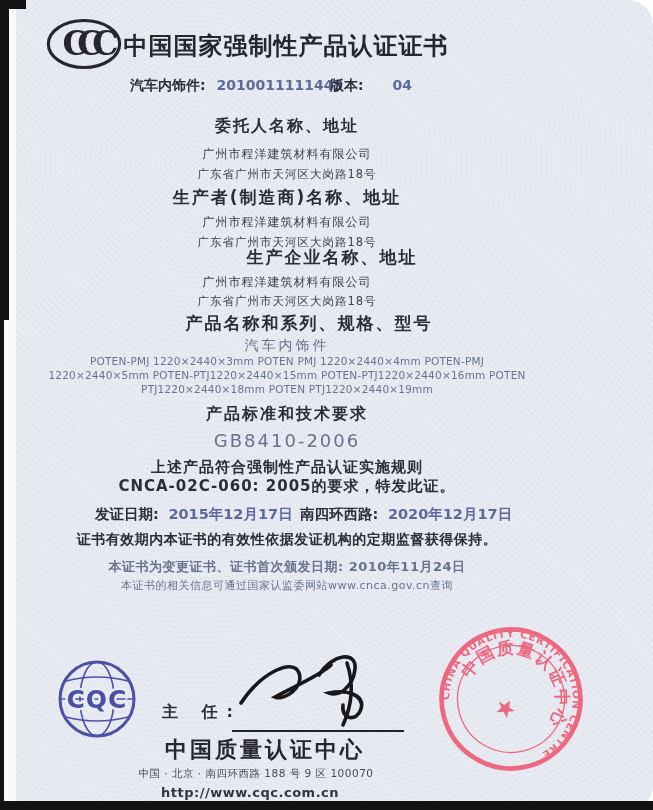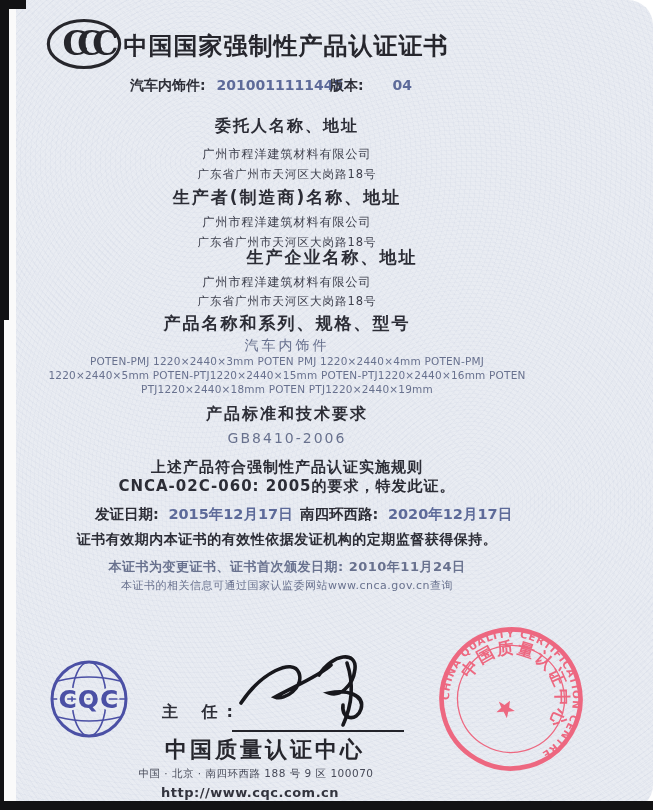--- a/index.html
+++ b/index.html
@@ -66,46 +66,46 @@
   <div class="abs c addr mid" style="top:167px;">广东省广州市天河区大岗路18号</div>
 
   <div class="abs c heading bigheading" style="top:186px;">生产者(制造商)名称、地址</div>
   <div class="abs c company mid" style="top:214px;">广州市程洋建筑材料有限公司</div>
   <div class="abs c addr mid" style="top:235px;">广东省广州市天河区大岗路18号</div>
 
   <div class="abs c heading bigheading" style="top:246px;padding-left:45px;">生产企业名称、地址</div>
   <div class="abs c company mid" style="top:274px;">广州市程洋建筑材料有限公司</div>
   <div class="abs c addr mid" style="top:294px;">广东省广州市天河区大岗路18号</div>
 
-  <div class="abs c heading bigheading" style="top:312px;">产品名称和系列、规格、型号</div>
+  <div class="abs c heading bigheading" style="top:312px;margin-left:22px;">产品名称和系列、规格、型号</div>
   <div class="abs c faded" style="top:337px;font-size:14px;letter-spacing:3px;">汽车内饰件</div>
   <div class="abs c models faded" style="top:354px;">POTEN-PMJ 1220×2440×3mm POTEN PMJ 1220×2440×4mm POTEN-PMJ</div>
   <div class="abs c models faded" style="top:368px;">1220×2440×5mm POTEN-PTJ1220×2440×15mm POTEN-PTJ1220×2440×16mm POTEN</div>
   <div class="abs c models faded" style="top:382px;">PTJ1220×2440×18mm POTEN PTJ1220×2440×19mm</div>
 
   <div class="abs c heading" style="top:404px;">产品标准和技术要求</div>
-  <div class="abs c faded" style="top:430px;font-size:14px;letter-spacing:2px;text-align:center;">GB8410-2006</div>
+  <div class="abs c faded" style="top:430px;font-size:18px;letter-spacing:2px;text-align:center;">GB8410-2006</div>
 
   <div class="abs c statement" style="top:458px;">上述产品符合强制性产品认证实施规则</div>
   <div class="abs c statement" style="top:477px;">CNCA-02C-060: 2005的要求，特发此证。</div>
 
   <div class="abs" style="left:95px;top:505px;font-size:14.5px;">
     <span class="datelabel">发证日期:</span>
     <span class="dateval" style="margin-left:5px;">2015年12月17日</span>
   </div>
   <div class="abs" style="left:300px;top:505px;font-size:14.5px;">
     <span class="datelabel">南四环西路:</span>
     <span class="dateval" style="margin-left:5px;">2020年12月17日</span>
   </div>
 
   <div class="abs c" style="top:531px;font-size:14px;font-weight:700;color:#2c2d36;letter-spacing:.5px;">证书有效期内本证书的有效性依据发证机构的定期监督获得保持。</div>
   <div class="abs c faded" style="top:558px;font-size:13px;font-weight:600;letter-spacing:.5px;">本证书为变更证书、证书首次颁发日期: 2010年11月24日</div>
   <div class="abs c faded" style="top:578px;font-size:11px;letter-spacing:.5px;">本证书的相关信息可通过国家认监委网站www.cnca.gov.cn查询</div>
 
-  <div class="abs" style="left:48px;top:658px;">
+  <div class="abs" style="left:56px;top:658px;">
     <svg width="82" height="82" viewBox="0 0 82 82">
       <circle cx="41" cy="41" r="37" fill="none" stroke="#4b50a5" stroke-width="3"></circle>
       <ellipse cx="41" cy="41" rx="17" ry="37" fill="none" stroke="#4b50a5" stroke-width="1.6"></ellipse>
       <path d="M10,23 Q41,15 72,23 M4,41 L78,41 M10,59 Q41,67 72,59" fill="none" stroke="#4b50a5" stroke-width="1.6"></path>
       <text x="41" y="50" text-anchor="middle" font-family="DejaVu Sans, sans-serif" font-weight="bold" font-size="25" fill="#4b50a5" stroke="#e9ecf2" stroke-width="5" paint-order="stroke" letter-spacing="1">CQC</text>
     </svg>
   </div>
 
   <div class="abs director" style="left:162px;top:702px;">主 任:</div>
   <div class="abs" style="left:235px;top:645px;">

